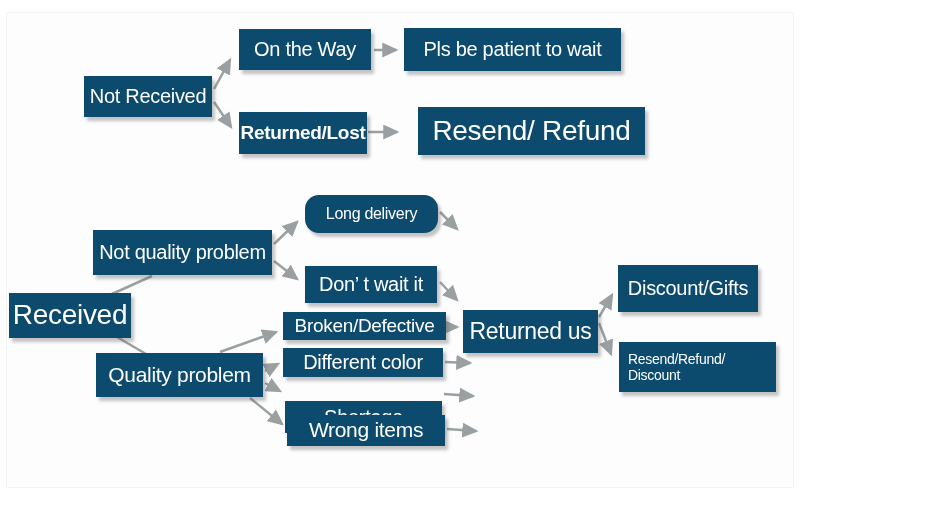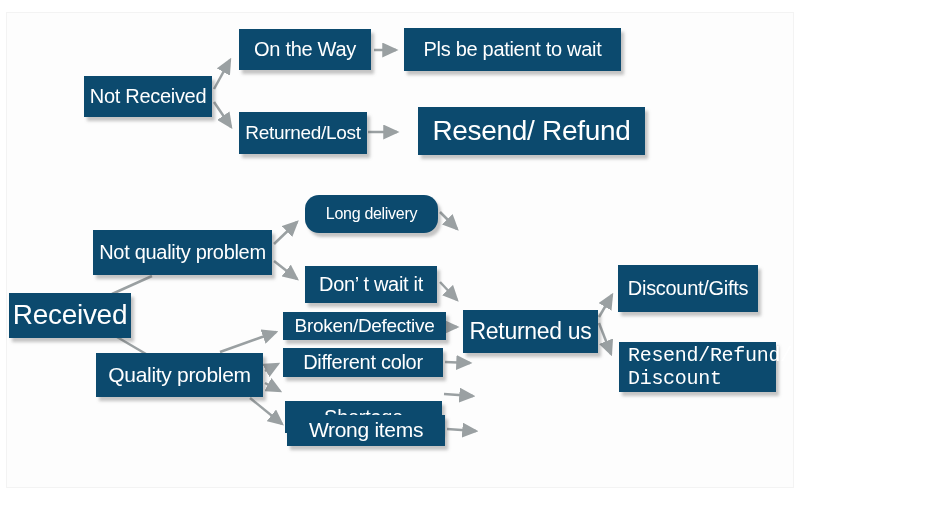--- a/index.html
+++ b/index.html
@@ -93,21 +93,21 @@
       <line x1="599" y1="323" x2="611" y2="354" marker-end="url(#ah)"></line>
     </g>
   </svg>
 
   <div class="node" style="left:84px; top:76px; width:128px; height:41px; font-size:20px;">Not Received</div>
 
   <div class="node" style="left:239px; top:29px; width:132px; height:41px; font-size:20px;">On the Way</div>
 
   <div class="node" style="left:404px; top:28px; width:217px; height:43px; font-size:20px;">Pls be patient to wait</div>
 
-  <div class="node" style="left:239px; top:112px; width:128px; height:42px; font-size:19px;">Returned/Lost</div>
+  <div class="node" style="left:239px; top:112px; width:128px; height:42px; font-size:19px;font-weight:bold;">Returned/Lost</div>
 
   <div class="node" style="left:418px; top:107px; width:227px; height:48px; font-size:28px;">Resend/ Refund</div>
 
   <div class="node" style="left:9px; top:293px; width:122px; height:45px; font-size:28px;">Received</div>
 
   <div class="node" style="left:93px; top:230px; width:179px; height:45px; font-size:20px;">Not quality problem</div>
 
   <div class="node" style="left:305px; top:195px; width:133px; height:38px; font-size:16px;border-radius:14px;">Long delivery</div>
 
   <div class="node" style="left:305px; top:266px; width:132px; height:37px; font-size:20px;">Don’ t wait it</div>
@@ -119,16 +119,16 @@
   <div class="node" style="left:283px; top:348px; width:160px; height:29px; font-size:20px;">Different color</div>
 
   <div class="node" style="left:285px; top:401px; width:157px; height:32px; font-size:20px;">Shortage</div>
 
   <div class="node" style="left:287px; top:415px; width:158px; height:31px; font-size:21px;">Wrong items</div>
 
   <div class="node" style="left:463px; top:310px; width:135px; height:43px; font-size:23px;">Returned us</div>
 
   <div class="node" style="left:618px; top:265px; width:140px; height:47px; font-size:20px;">Discount/Gifts</div>
 
-  <div class="node align-left" style="left:619px; top:342px; width:148px; height:50px; font-size:20px;font-family:Liberation Mono, monospace;">Resend/Refund/
+  <div class="node align-left" style="left:619px; top:342px; width:148px; height:50px; font-size:14px;">Resend/Refund/
 Discount</div>
 
 </div>
 
 </body></html>

